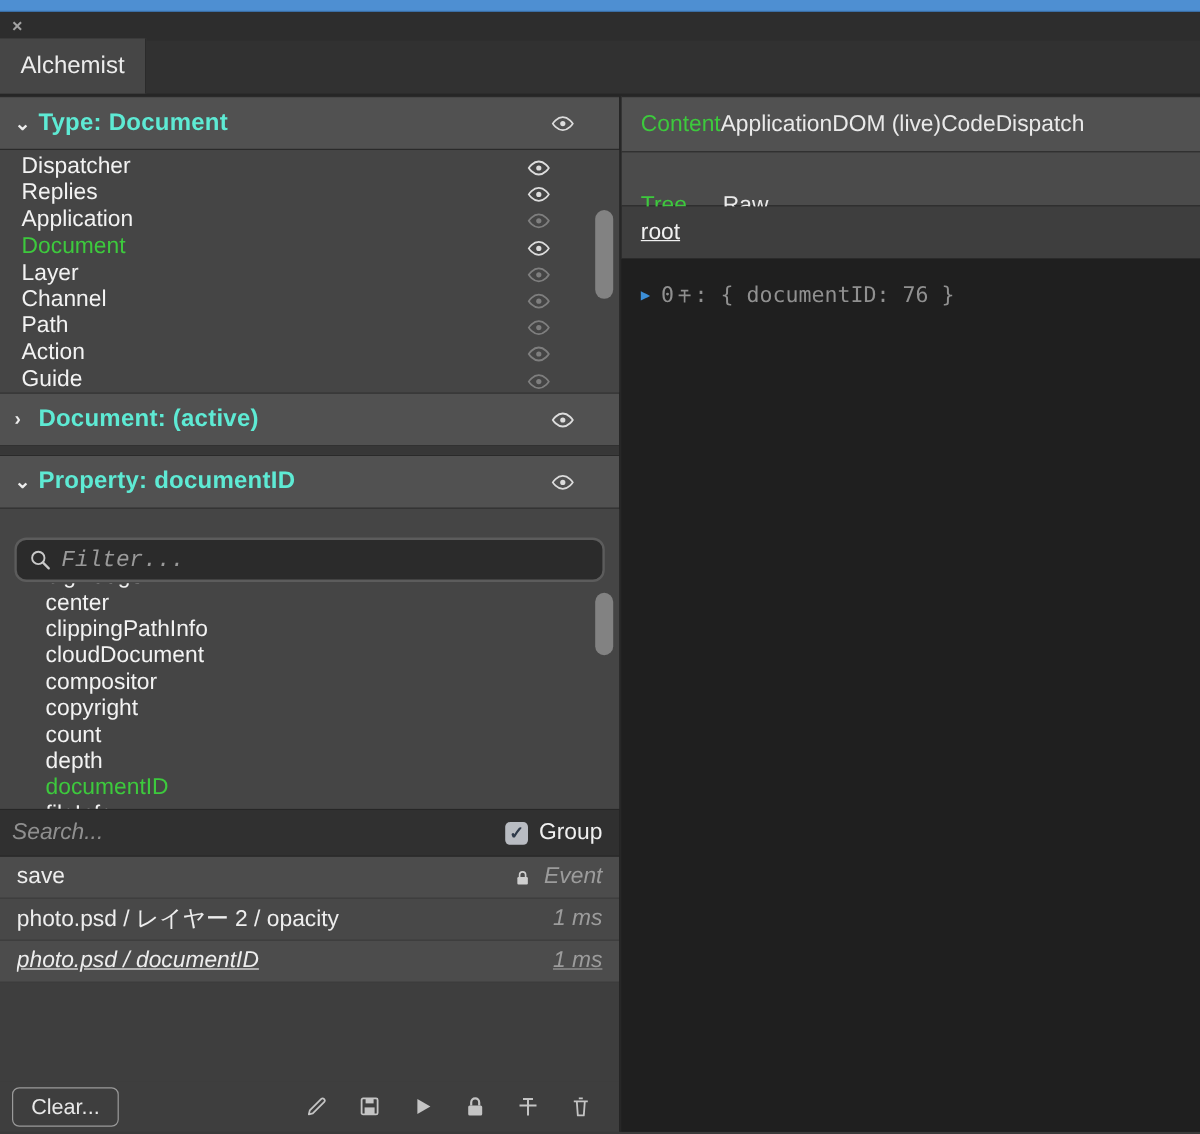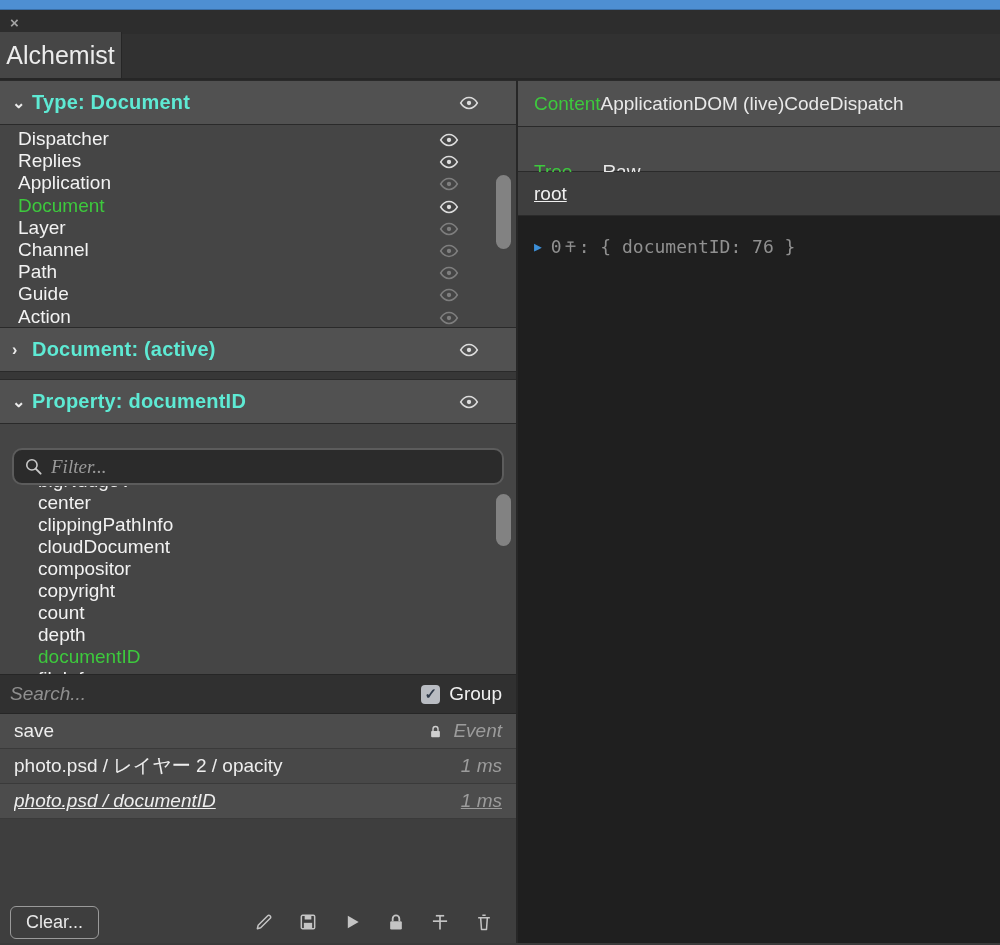--- a/index.html
+++ b/index.html
@@ -6,21 +6,21 @@
   html,body { width:1000px; height:945px; overflow:hidden; }
   body {
     font-family: "Liberation Sans", sans-serif;
     background:#3a3a3a; color:#ededed;
     -webkit-font-smoothing:antialiased;
   }
   .top-strip { height:10px; background:#4e8fd2; border-bottom:1px solid #3a6ea5; }
   .titlebar { height:24px; background:#2d2d2d; display:flex; align-items:center; padding:0 10px; }
   .close-x { color:#a3a3a3; font-size:15px; font-weight:bold; cursor:default; line-height:1; }
   .tabrow { height:46px; background:#313131; display:flex; align-items:flex-end; border-bottom:2px solid #262626; }
-  .app-tab { height:46px; width:122px; background:#464646; color:#ececec; font-size:25px;
+  .app-tab { height:46px; width:122px; background:#464646; color:#ececec; font-size:20px;
              display:flex; align-items:center; justify-content:center; border-right:1px solid #262626; }
   .main { display:flex; height:863px; }
 
   
   .left { width:516px; display:flex; flex-direction:column; background:#3e3e3e; }
   .sec-header { height:45px; background:#515151; border-top:1px solid #2a2a2a; border-bottom:1px solid #2a2a2a;
                 display:flex; align-items:center; padding:0 12px; flex:0 0 auto; }
   .chev { font-size:16px; font-weight:bold; color:#ededed; margin-right:4px; width:16px; display:inline-block; }
   .sec-title { font-size:20px; font-weight:bold; color:#5eead4; letter-spacing:.2px; }
   .sec-eye { margin-left:auto; margin-right:24px; }
@@ -37,21 +37,21 @@
   .vscroll { position:absolute; right:5px; width:15px; border-radius:8px; background:#828282; }
   .vscroll.s1 { top:50px; height:74px; }
   .vscroll.s2 { top:8px; height:52px; }
 
   .sec-gap { height:7px; background:#373737; flex:0 0 auto; }
 
   .prop-panel { height:250px; background:#454545; position:relative; flex:0 0 auto; padding-top:24px; overflow:hidden; }
   .filter-wrap { margin:0 12px 0 12px; height:37px; background:#2b2b2b; border:2px solid #5c5c5c; border-radius:10px;
                  display:flex; align-items:center; padding:0 10px; }
   .filter-wrap svg { width:19px; height:19px; color:#c9c9c9; margin-right:8px; flex:0 0 auto; }
-  .filter-input { flex:1; background:transparent; border:none; outline:none; color:#e8e8e8; font-size:19px; font-family:Liberation Serif, serif; }
+  .filter-input { flex:1; background:transparent; border:none; outline:none; color:#e8e8e8; font-size:19px; font-family:Liberation Mono, monospace; }
   .filter-input::placeholder { color:#9a9a9a; font-style:italic; }
   .prop-list-clip { height:220px; overflow:hidden; position:relative; margin-top:1px; }
   .prop-list { margin-top:-16px; }
   .prow { height:22px; display:flex; align-items:center; padding-left:38px; font-size:19px; color:#f2f2f2; }
   .prow.active { color:#3dc93d; }
 
   .search-row { height:40px; background:#303030; border-top:1px solid #262626; border-bottom:1px solid #262626;
                 display:flex; align-items:center; padding:0 10px; flex:0 0 auto; }
   .search-input { flex:1; background:transparent; border:none; outline:none; color:#e8e8e8; font-size:19px; font-family:"Liberation Sans",sans-serif; }
   .search-input::placeholder { color:#8f8f8f; font-style:italic; }
@@ -181,30 +181,30 @@
       <div class="trow">
         <span class="tlabel">Path</span>
         <span class="eye dim">
             <svg viewBox="0 0 24 24">
               <path d="M2 12s4-6.5 10-6.5S22 12 22 12s-4 6.5-10 6.5S2 12 2 12z" fill="none" stroke="currentColor" stroke-width="1.8"></path>
               <circle cx="12" cy="12" r="2.6" fill="currentColor"></circle>
             </svg>
           </span>
       </div>
       <div class="trow">
+        <span class="tlabel">Action</span>
+        <span class="eye dim">
+            <svg viewBox="0 0 24 24">
+              <path d="M2 12s4-6.5 10-6.5S22 12 22 12s-4 6.5-10 6.5S2 12 2 12z" fill="none" stroke="currentColor" stroke-width="1.8"></path>
+              <circle cx="12" cy="12" r="2.6" fill="currentColor"></circle>
+            </svg>
+          </span>
+      </div>
+      <div class="trow">
         <span class="tlabel">Guide</span>
-        <span class="eye dim">
-            <svg viewBox="0 0 24 24">
-              <path d="M2 12s4-6.5 10-6.5S22 12 22 12s-4 6.5-10 6.5S2 12 2 12z" fill="none" stroke="currentColor" stroke-width="1.8"></path>
-              <circle cx="12" cy="12" r="2.6" fill="currentColor"></circle>
-            </svg>
-          </span>
-      </div>
-      <div class="trow">
-        <span class="tlabel">Action</span>
         <span class="eye dim">
             <svg viewBox="0 0 24 24">
               <path d="M2 12s4-6.5 10-6.5S22 12 22 12s-4 6.5-10 6.5S2 12 2 12z" fill="none" stroke="currentColor" stroke-width="1.8"></path>
               <circle cx="12" cy="12" r="2.6" fill="currentColor"></circle>
             </svg>
           </span>
       </div>
       <div class="vscroll s1"></div>
     </div>
 

